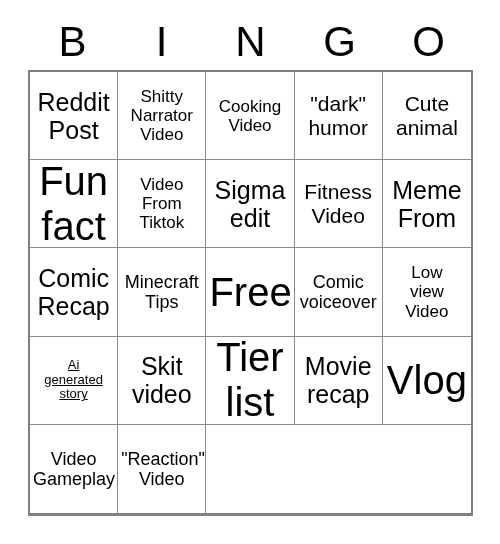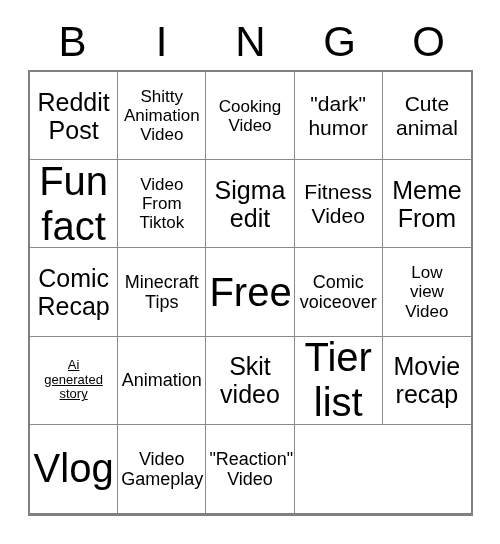--- a/index.html
+++ b/index.html
@@ -106,21 +106,21 @@
     <div class="header-letter">O</div>
   </div>
 
   <div id="grid">
       <div class="cell">
         <span class="cell-text fs-lg">Reddit
 Post</span>
       </div>
       <div class="cell">
         <span class="cell-text fs-sm">Shitty
-Animation
+Narrator
 Video</span>
       </div>
       <div class="cell">
         <span class="cell-text fs-sm">Cooking
 Video</span>
       </div>
       <div class="cell">
         <span class="cell-text fs-md">"dark"
 humor</span>
       </div>
@@ -168,23 +168,20 @@
         <span class="cell-text fs-sm">Low
 view
 Video</span>
       </div>
       <div class="cell">
         <span class="cell-text fs-xxs">Ai
 generated
 story</span>
       </div>
       <div class="cell">
-        <span class="cell-text fs-xs">Animation</span>
-      </div>
-      <div class="cell">
         <span class="cell-text fs-lg">Skit
 video</span>
       </div>
       <div class="cell">
         <span class="cell-text fs-xl">Tier
 list</span>
       </div>
       <div class="cell">
         <span class="cell-text fs-lg">Movie
 recap</span>

